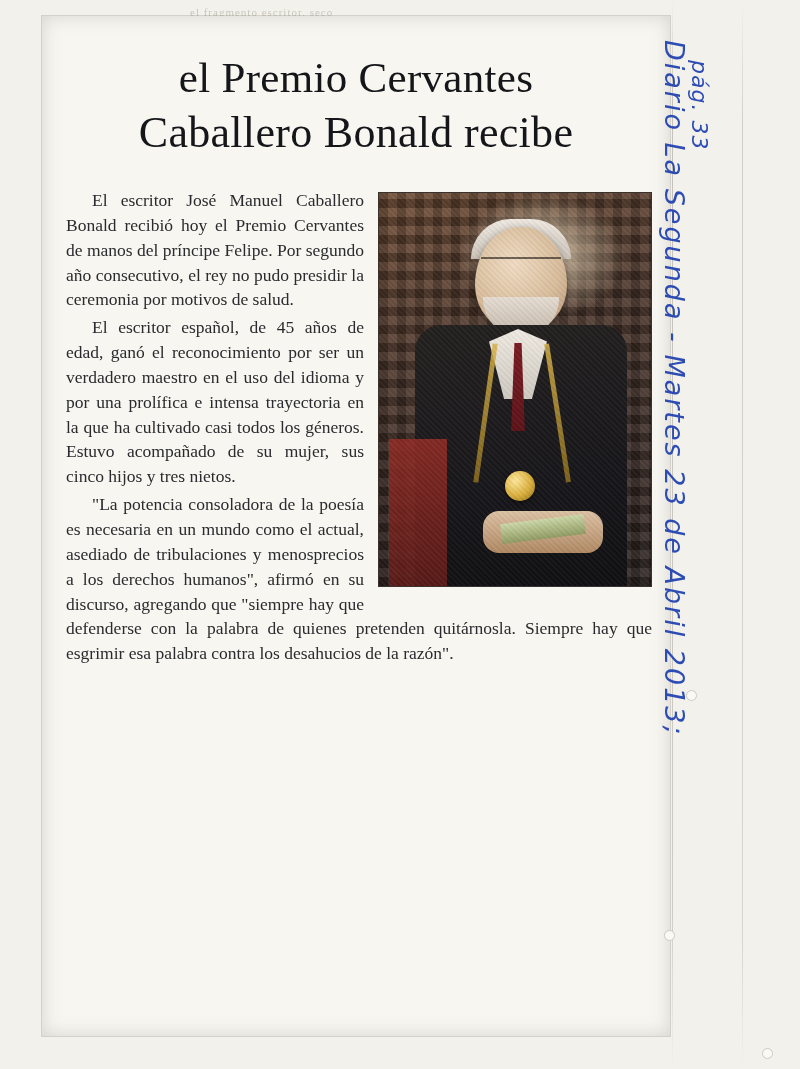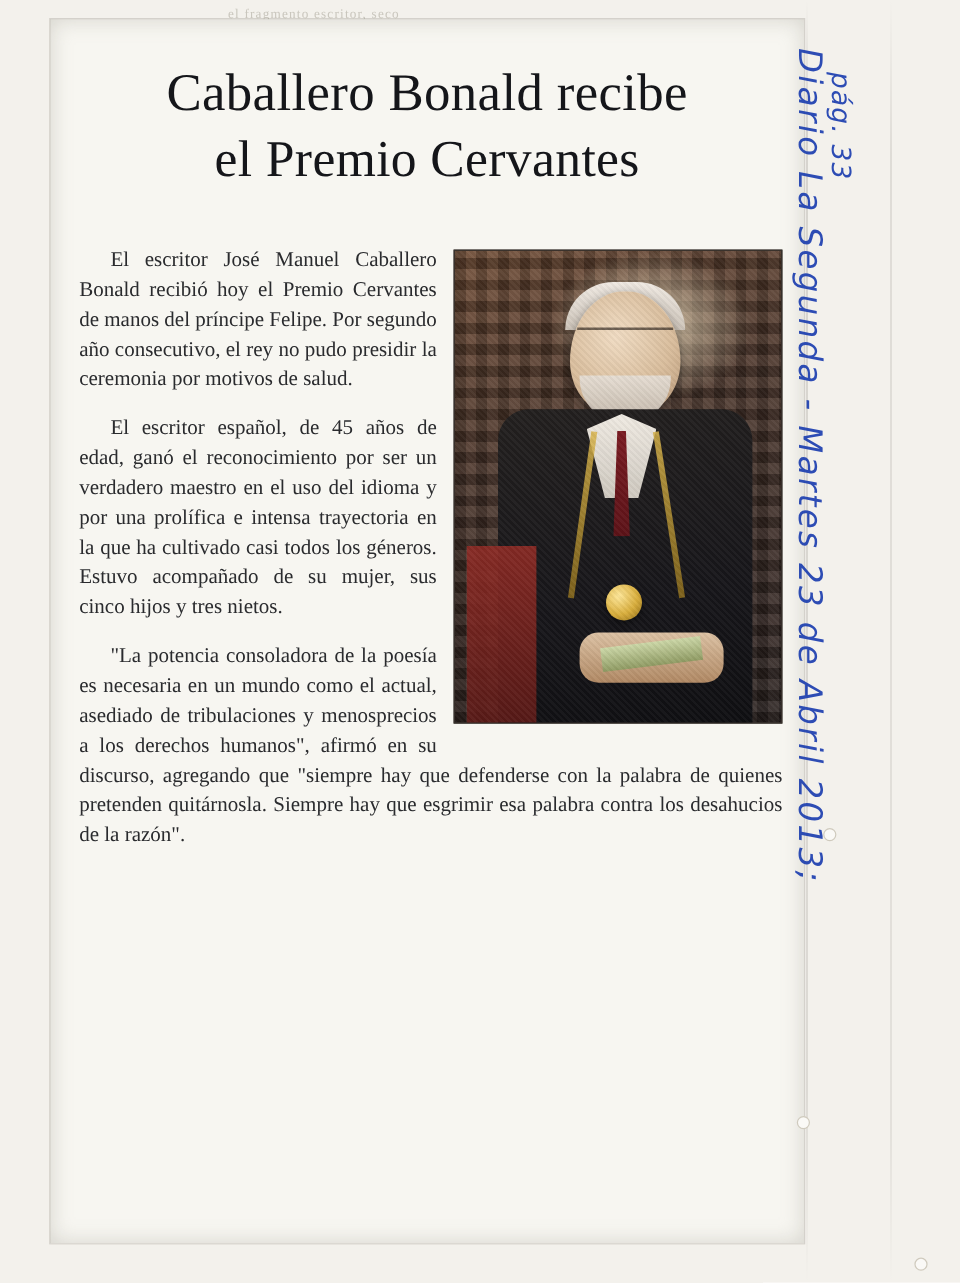--- a/index.html
+++ b/index.html
@@ -97,21 +97,21 @@
   #headline .l2 { font-size: 43px; }
 
   
   #body-col {
     position: absolute;
     left: 24px;
     top: 172px;
     width: 586px;
   }
   .para {
-    margin: 16px 0 3px 0;
+    margin: 0 0 3px 0;
     color: #2a2b2e;
     font-size: 17.5px;
     line-height: 1.42;
     text-align: justify;
     text-indent: 26px;
     font-family: "Liberation Serif", serif;
   }
   
   #wrap-block {
     position: relative;
@@ -272,22 +272,22 @@
   <span class="bleed b2">la huella tenue del reverso</span>
   <span class="bleed b3">texto de la página posterior</span>
   <span class="bleed b4">palabras borrosas del dorso</span>
 
   <div class="crease c1"></div>
   <div class="crease c2"></div>
 
   <div id="clipping">
 
     <div id="headline">
+      <span class="l l2">el Premio Cervantes</span>
       <span class="l l1">Caballero Bonald recibe</span>
-      <span class="l l2">el Premio Cervantes</span>
     </div>
 
     <div id="body-col">
 
       <div id="wrap-block">
         <figure id="photo">
           <div class="bg"></div>
           <div class="hair"></div>
           <div class="head"></div>
           <div class="glasses"></div>

